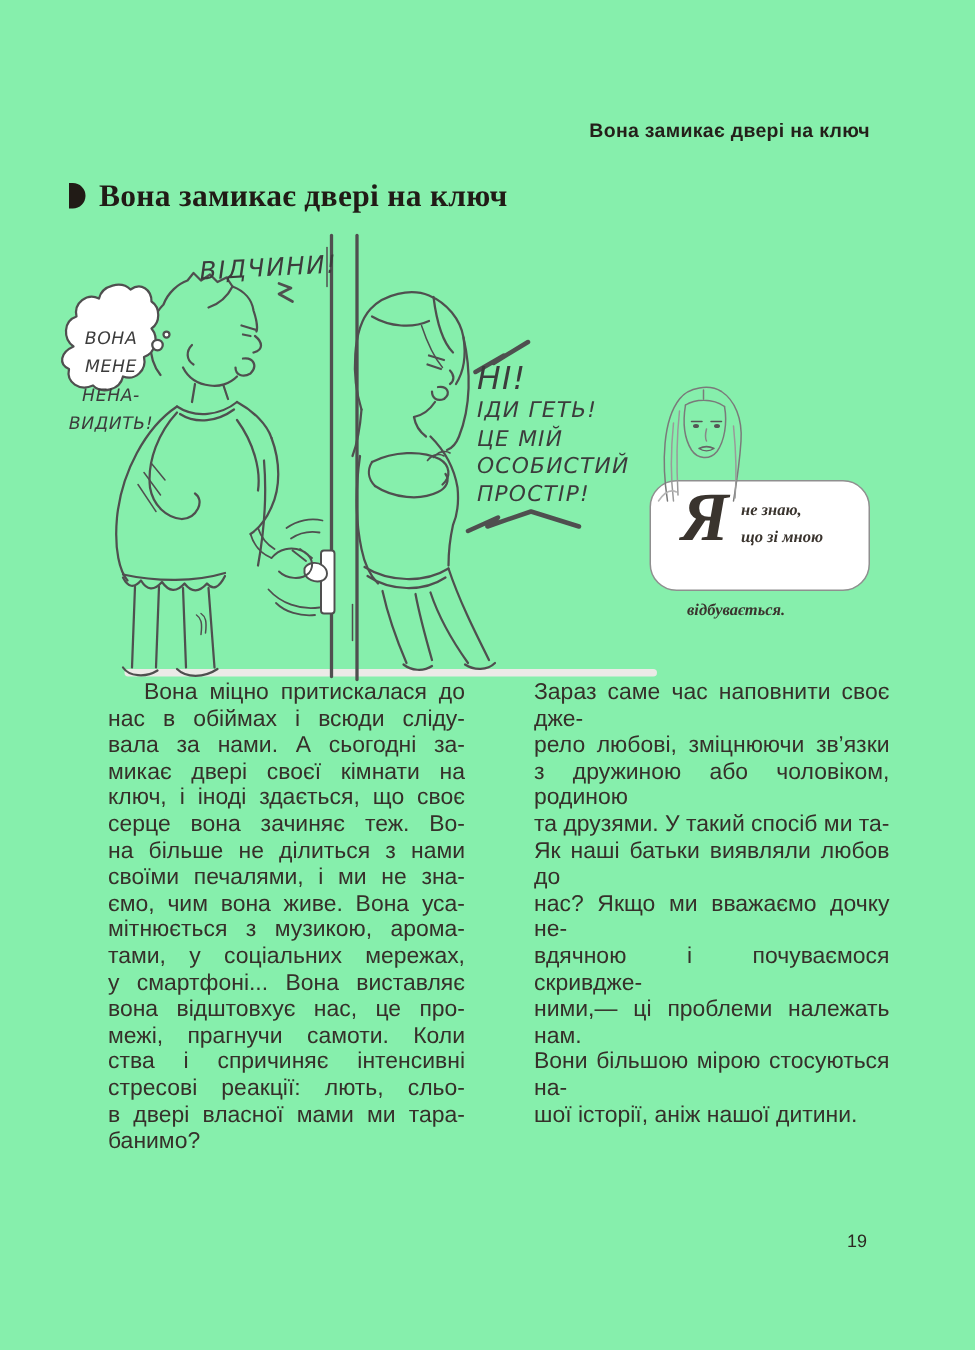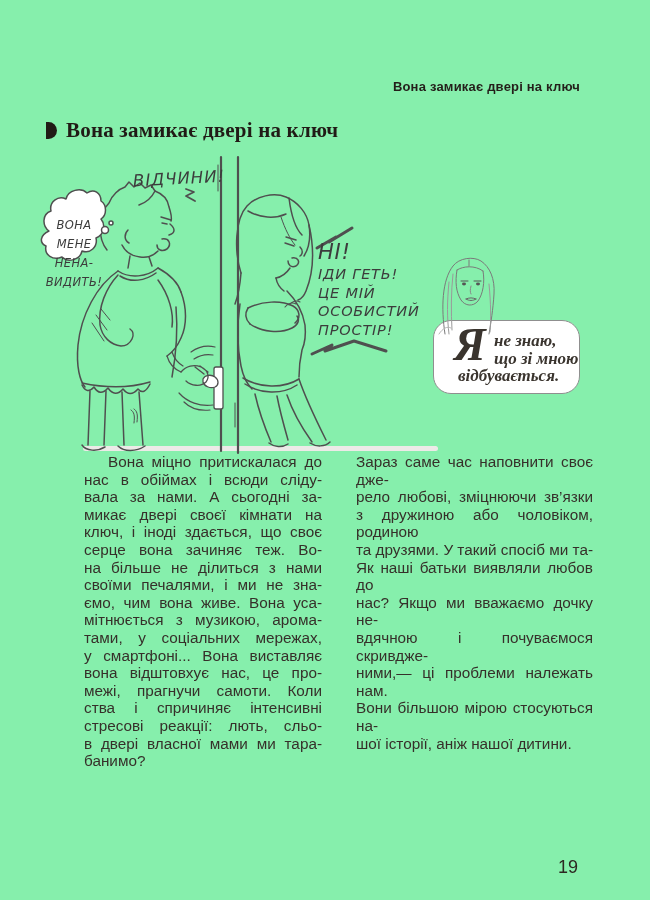--- a/index.html
+++ b/index.html
@@ -24,32 +24,32 @@
   .shout{left:283px;top:84px;width:126px;}
   .shout div{text-align:left;font-size:14.5px;line-height:18.5px;letter-spacing:0.8px;white-space:nowrap;}
   .shout div:first-child{font-size:21px;line-height:26px;}
 
   .portrait{position:absolute;left:437px;top:252px;z-index:3;}
 
   .quote-bubble{position:absolute;left:433px;top:320px;width:147px;height:74px;z-index:2;
                 background:#fff;border:1.5px solid #8f8f8f;border-radius:18px;box-sizing:border-box;
                 font-family:"Liberation Serif",serif;font-style:italic;color:#3a342e;}
   .dropcap{position:absolute;left:20px;top:4px;font-size:46px;line-height:40px;font-weight:bold;}
-  .quote-lines{position:absolute;left:24px;top:11px;font-size:17px;font-weight:bold;line-height:17.5px;}
+  .quote-lines{position:absolute;left:24px;top:11px;font-size:11px;font-weight:bold;line-height:17.5px;}
   .quote-lines div{margin-left:36px;white-space:nowrap;}
-  .quote-lines div.lastline{margin-left:0;}
+  .quote-lines div.lastline{margin-left:0;margin-top:32px;}
 
   .col{position:absolute;top:453px;font-size:15.3px;line-height:17.6px;color:#36302a;}
   .col div{text-align:justify;text-align-last:justify;}
   .col div.lastline{text-align-last:left;}
-  .col-left{left:84px;width:238px;}
+  .col-left{left:72px;width:238px;}
   .col-left div:first-child{text-indent:24px;}
   .col-right{left:356px;width:237px;}
 
-  .page-number{position:absolute;top:820px;right:72px;font-size:18px;color:#2c2721;margin-top:37px;}
+  .page-number{position:absolute;top:820px;right:72px;font-size:12px;color:#2c2721;}
 </style>
 </head>
 <body>
 
 <div class="page">
 
   <div class="running-head">Вона замикає двері на ключ</div>
 
   <div class="section-title">
     <span class="marker"></span>

